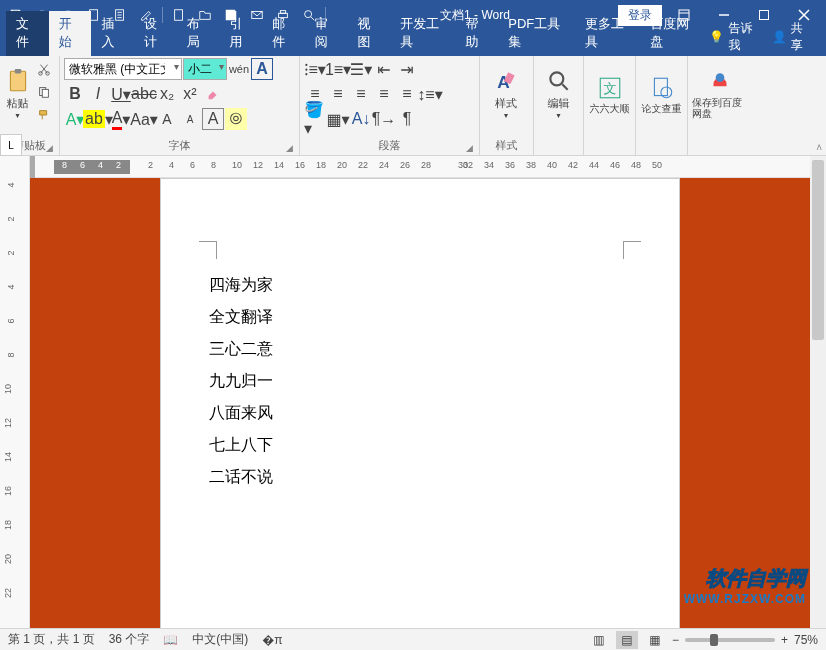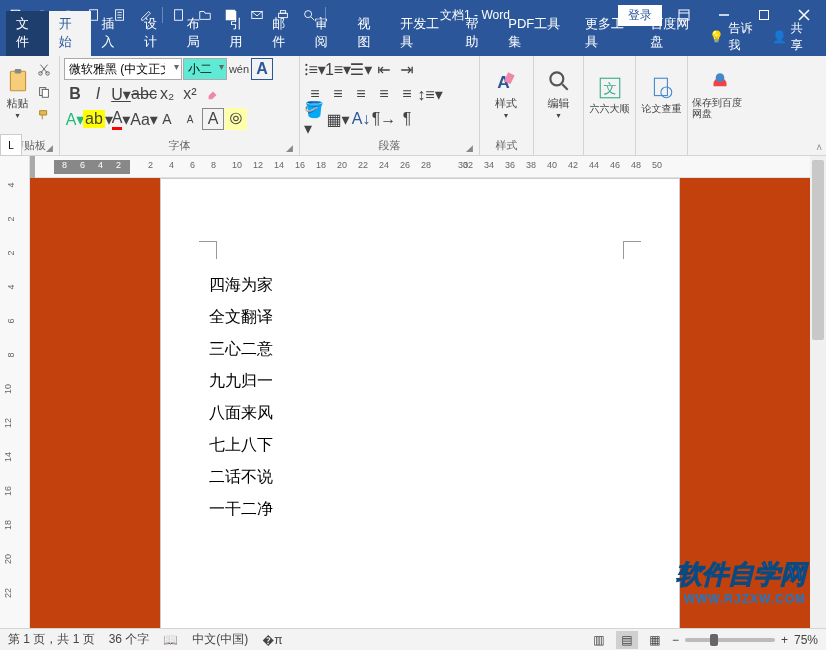--- a/index.html
+++ b/index.html
@@ -57,21 +57,21 @@
 .corner { position:absolute; width:18px; height:18px; border-color:#999; }
 .corner.tl { left:38px; top:62px; border-left:1px solid #999; border-bottom:1px solid #999; transform:rotate(180deg);}
 .corner.tr { right:38px; top:62px; border-right:1px solid #999; border-bottom:1px solid #999; transform:rotate(180deg);}
 .vscrollbar { position:absolute; right:0; top:0; bottom:0; width:16px; background:#f0f0f0; }
 .vscrollbar .thumb { position:absolute; left:2px; right:2px; top:4px; height:180px; background:#c8c8c8; border-radius:2px; }
 .dim-edge { position:absolute; top:0; bottom:0; width:5px; background:#aaa; }
 .dim-edge.left { left:30px;}
 
 
 .watermark { position:absolute; right:20px; bottom:44px; text-align:right; pointer-events:none; }
-.wm1 { font-size:26px; font-weight:bold; font-style:italic; color:#3b82f6; -webkit-text-stroke:1px #0a4a80; }
+.wm1 { font-size:20px; font-weight:bold; font-style:italic; color:#3b82f6; -webkit-text-stroke:1px #0a4a80; }
 .wm2 { font-size:12px; font-weight:bold; color:#1a7ac8; letter-spacing:1px; }
 
 
 .statusbar { position:absolute; bottom:0; left:0; right:0; height:22px; background:#f3f3f3; border-top:1px solid #d4d4d4; display:flex; align-items:center; font-size:12px; color:#444; padding:0 8px; gap:14px; }
 .statusbar .right { margin-left:auto; display:flex; align-items:center; gap:6px; }
 .view-btn { width:22px; height:18px; display:flex; align-items:center; justify-content:center; cursor:pointer; }
 .view-btn.active { background:#d0d0d0; }
 .zoom-slider { width:90px; height:4px; background:#bbb; position:relative; border-radius:2px; }
 .zoom-slider .knob { position:absolute; left:25px; top:-4px; width:8px; height:12px; background:#666; border-radius:2px; }
 </style>
@@ -434,21 +434,20 @@
         <div class="corner tl"></div>
         <div class="corner tr"></div>
         <div class="page-content" id="page-content">
             <div>四海为家</div>
             <div>全文翻译</div>
             <div>三心二意</div>
             <div>九九归一</div>
             <div>八面来风</div>
             <div>七上八下</div>
             <div>二话不说</div>
-            <div>一干二净</div>
           </div>
       </div>
     </div>
     <div class="vscrollbar">
         <div class="thumb"></div>
       </div>
   </div>
 </div>
 
 <div class="watermark">

